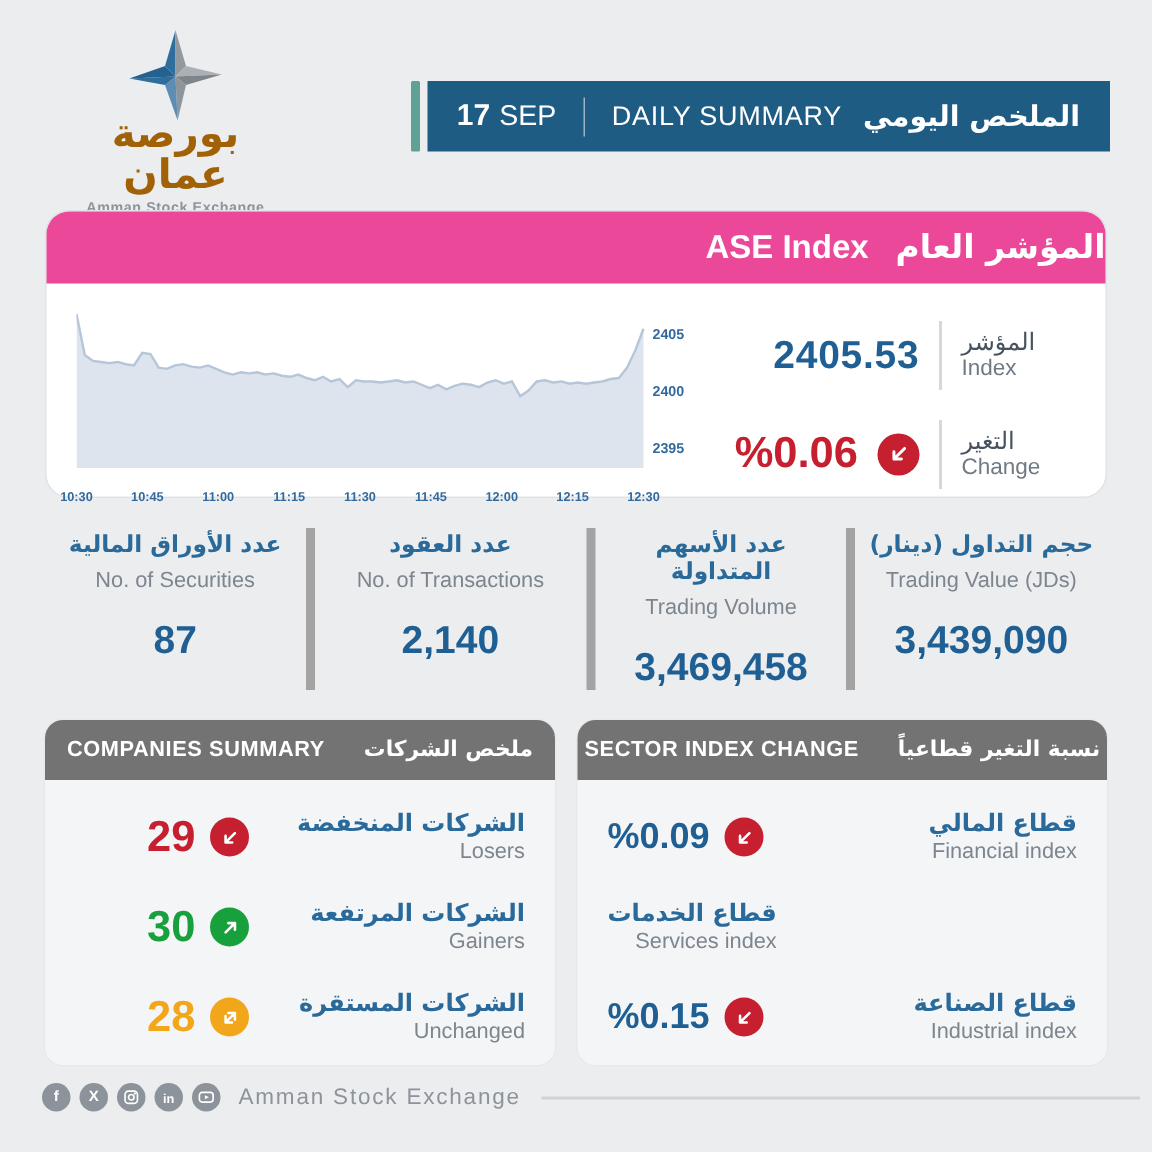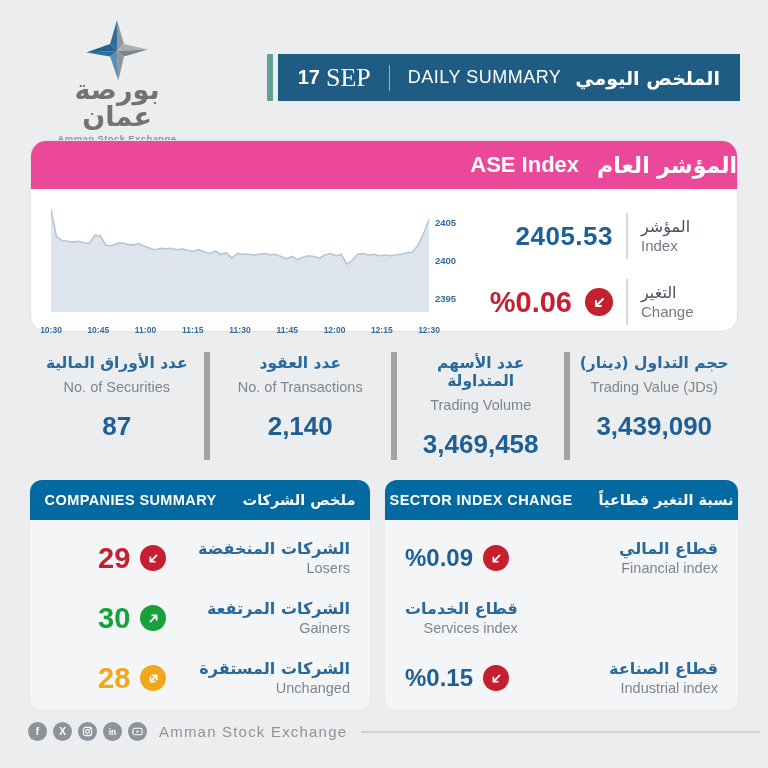--- a/index.html
+++ b/index.html
@@ -7,28 +7,28 @@
     width:768px;height:768px;position:relative;overflow:hidden;
     background:#ecedee;
     font-family:"Liberation Sans","DejaVu Sans",sans-serif;
     -webkit-font-smoothing:antialiased;
   }
   .ar-text{font-family:"DejaVu Sans",sans-serif;}
 
   
   .logo{position:absolute;top:20px;left:52px;width:130px;text-align:center;}
   .logo svg{display:block;margin:0 auto;}
-  .logo .ar{font-size:27px;font-weight:bold;color:#737373;line-height:1;margin-top:-6px;}
+  .logo .ar{font-size:27px;font-weight:bold;color:#a16207;line-height:1;margin-top:-6px;}
   .logo .en{font-size:9.5px;font-weight:bold;color:#8d939b;letter-spacing:.4px;margin-top:3px;}
 
   .banner-wrap{position:absolute;top:54px;right:28px;display:flex;height:47px;}
   .banner-stripe{width:6px;background:#5fa295;margin-right:5px;border-radius:1px;}
   .banner{background:#1f5c84;color:#fff;display:flex;align-items:center;padding:0 20px;}
   .banner .d{font-size:20px;font-weight:bold;margin-right:6px;}
-  .banner .m{font-size:26px;font-weight:normal;font-family:Liberation Serif, serif;}
+  .banner .m{font-size:19px;font-weight:normal;}
   .banner .vbar{width:1px;height:26px;background:rgba(255,255,255,.55);margin:0 18px;}
   .banner .ds{font-size:18px;letter-spacing:.5px;margin-right:14px;}
   .banner .ttl-ar{font-size:19px;font-weight:bold;}
 
   
   .index-card{position:absolute;top:140px;left:30px;width:708px;height:192px;
     background:#fff;border:1px solid #dfe3e8;border-radius:16px;box-sizing:border-box;}
   .index-card .head{height:48px;background:#ec4899;border-radius:15px 15px 0 0;
     display:flex;align-items:center;justify-content:flex-end;gap:18px;color:#fff;}
   .index-card .head .t-en{font-size:22px;font-weight:bold;}
@@ -66,21 +66,21 @@
     grid-template-columns:1fr 1.08fr 1fr 1fr;}
   .stat-cell{text-align:center;padding:2px 4px 0;}
   .stat-cell + .stat-cell{border-left:6px solid #a3a3a3;}
   .stat-cell .sa{font-size:15.5px;font-weight:bold;color:#2a6a9b;}
   .stat-cell .se{font-size:14.5px;color:#7d868f;margin-top:7px;}
   .stat-cell .sv{font-size:26px;font-weight:bold;color:#1f5f93;margin-top:16px;}
 
   
   .bcard{position:absolute;top:480px;background:#f4f5f6;border-radius:12px;
     box-shadow:0 0 0 1px #e7e9eb;}
-  .bcard .bhead{height:40px;background:#0369a1;border-radius:12px 12px 0 0;
+  .bcard .bhead{height:40px;background:#737373;border-radius:12px 12px 0 0;
     display:flex;align-items:center;justify-content:center;gap:26px;color:#fff;}
   .bcard .bhead .h-en{font-size:14.5px;font-weight:bold;letter-spacing:.4px;}
   .bcard .bhead .h-ar{font-size:14.5px;font-weight:bold;}
   .bcard .rows{padding:8px 20px 6px;}
   .brow{display:flex;align-items:center;justify-content:space-between;height:60px;}
   .brow .left{display:flex;align-items:center;gap:10px;}
   .brow .labs{text-align:right;line-height:1.25;}
   .brow .labs .la{font-size:16px;font-weight:bold;color:#2a6a9b;}
   .brow .labs .le{font-size:14.5px;color:#7d868f;}
   .companies-card{left:30px;width:340px;height:230px;}

